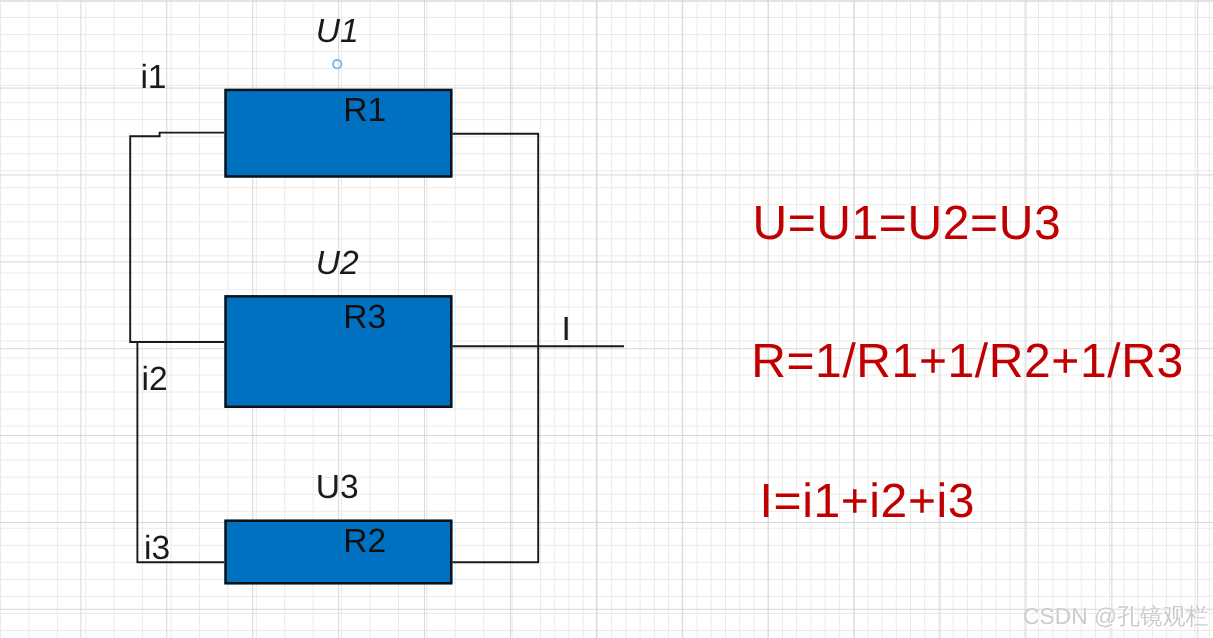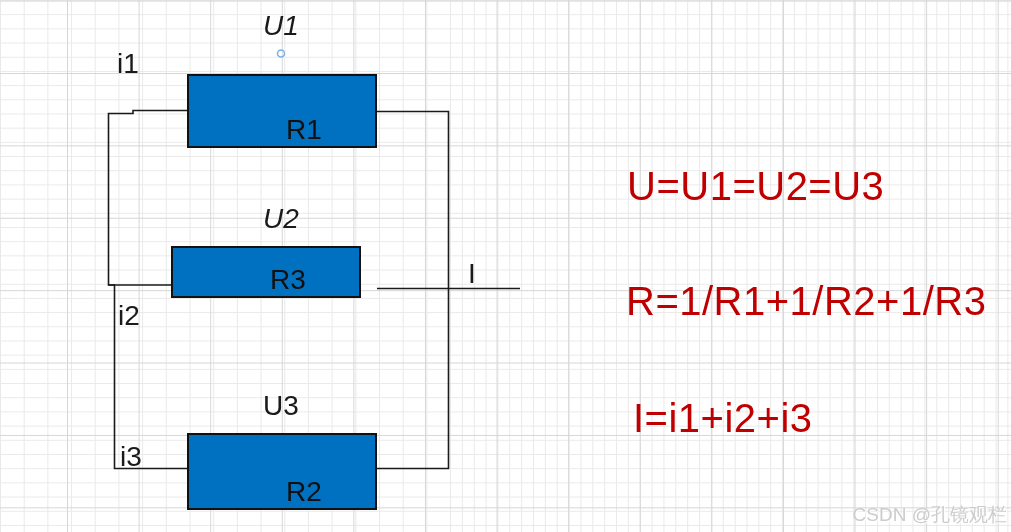--- a/index.html
+++ b/index.html
@@ -42,28 +42,28 @@
     background-position:67px 0,0 0.6px;
     background-repeat:repeat;
   }
   .wires{position:absolute;left:0;top:0;}
   .resistor{
     position:absolute;
     width:190px;
     background:var(--resistor-fill);
     border:2px solid var(--resistor-border);
     box-sizing:border-box;
-    display:flex;align-items:flex-end;justify-content:center;
+    display:flex;align-items:flex-start;justify-content:center;
     color:#111;
     font-size:28px;
     padding-left:44px;
   }
   .r1{left:187px;top:74px;height:74px;}
-  .r3{left:171px;top:246px;height:52px;}
-  .r2{left:187px;top:433px;height:77px;}
+  .r3{left:187px;top:246px;height:94px;}
+  .r2{left:187px;top:433px;height:54px;}
   .lbl{
     position:absolute;
     color:#1a1a1a;
     font-size:28px;line-height:1;
     white-space:nowrap;
   }
   .lbl-center{width:80px;text-align:center;}
   .u1{left:241px;top:12px;font-style:italic;}
   .i1{left:117px;top:50px;}
   .u2{left:241px;top:205px;font-style:italic;}

